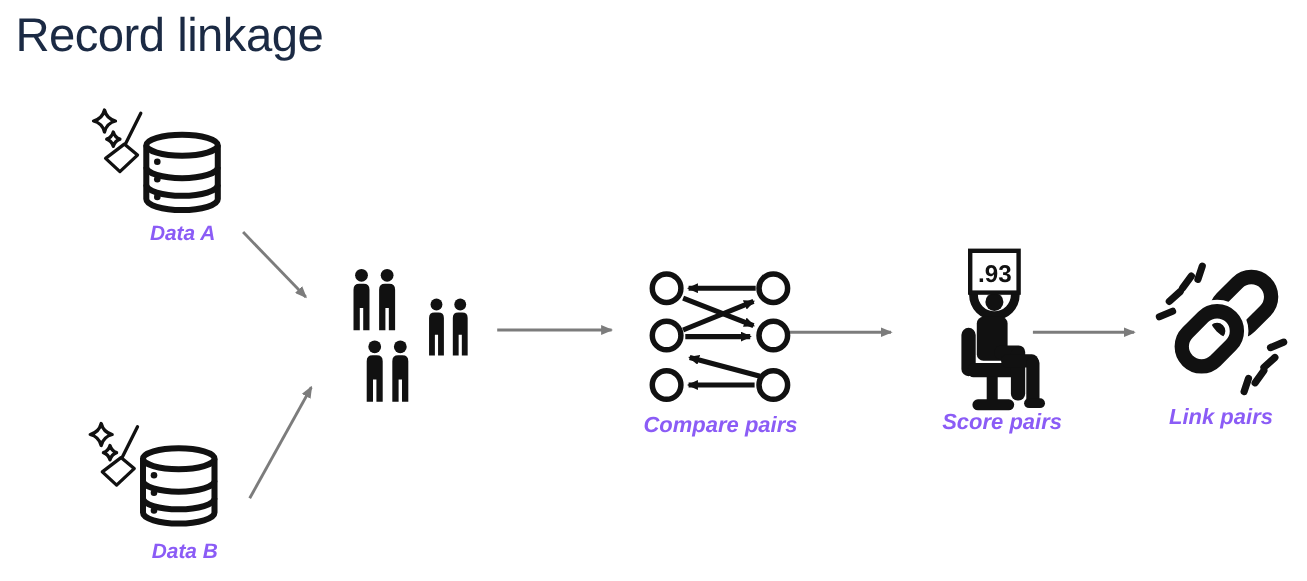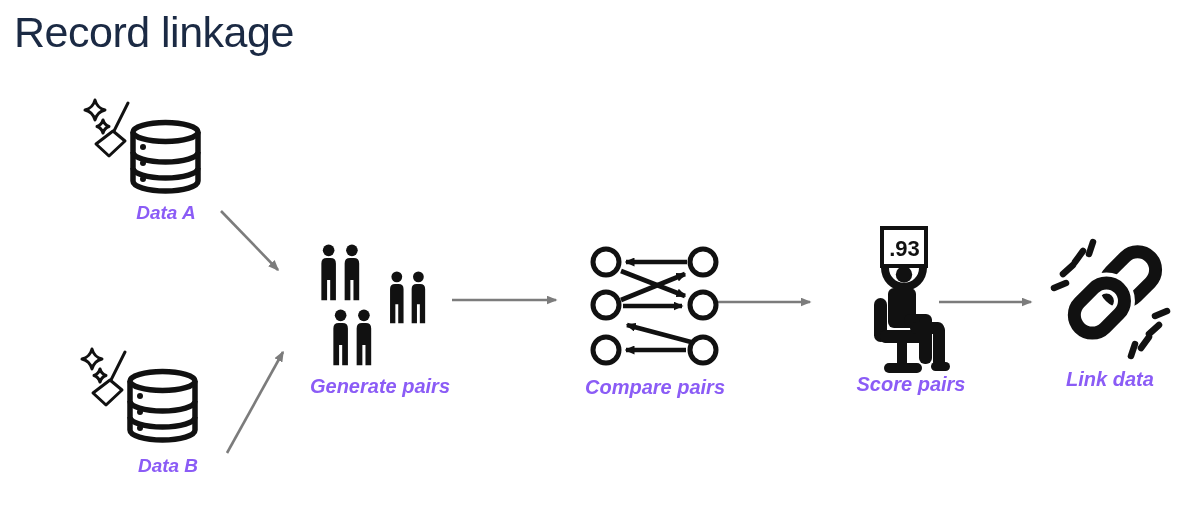--- a/index.html
+++ b/index.html
@@ -76,40 +76,39 @@
     </defs>
   </svg>
 
   <div class="node" style="left:75px;top:95px">
     <svg width="135" height="105" viewBox="0 0 135 105">
       <use href="#dbroom"></use>
     </svg>
     <div class="nlabel dlabel" style="left:21px;top:108px;width:140px">Data A</div>
   </div>
 
-  <div class="node" style="left:72px;top:344px">
+  <div class="node" style="left:72px;top:380px">
     <svg width="135" height="105" viewBox="0 0 135 105">
       <use href="#dbroom"></use>
     </svg>
     <div class="nlabel dlabel" style="left:26px;top:112px;width:140px">Data B</div>
   </div>
 
   <div class="node" style="left:305px;top:240px">
     <svg width="150" height="135" viewBox="0 0 150 135">
       <g transform="translate(12,4) scale(0.97)">
           <use href="#pairg"></use>
         </g>
       <g transform="translate(81,31) scale(0.9)">
           <use href="#pairg"></use>
         </g>
       <g transform="translate(24,69) scale(0.97)">
           <use href="#pairg"></use>
         </g>
     </svg>
-    <div class="nlabel" style="left:0;top:135px;width:150px">Generate pairs</div>
   </div>
 
   <div class="node" style="left:590px;top:245px">
     <svg width="130" height="125" viewBox="0 0 130 125">
       <defs>
         <marker id="mb" markerWidth="10" markerHeight="9" refX="8.5" refY="4.5" orient="auto" markerUnits="userSpaceOnUse">
           <path d="M0 0 L10 4.5 L0 9 Z" fill="#111"></path>
         </marker>
       </defs>
       <g stroke="#111" stroke-width="4.6" fill="none">
@@ -173,16 +172,16 @@
         <line x1="44" y1="16" x2="48" y2="4"></line>
         <line x1="30" y1="24" x2="38" y2="13"></line>
         <line x1="18" y1="36" x2="28" y2="27"></line>
         <line x1="9" y1="50" x2="21" y2="45"></line>
         <line x1="86" y1="118" x2="90" y2="106"></line>
         <line x1="96" y1="110" x2="104" y2="99"></line>
         <line x1="104" y1="96" x2="114" y2="87"></line>
         <line x1="110" y1="78" x2="122" y2="73"></line>
       </g>
     </svg>
-    <div class="nlabel" style="left:0px;top:130px;width:130px">Link data</div>
+    <div class="nlabel" style="left:0px;top:130px;width:130px">Link pairs</div>
   </div>
 
 </div>
 
 </body></html>

